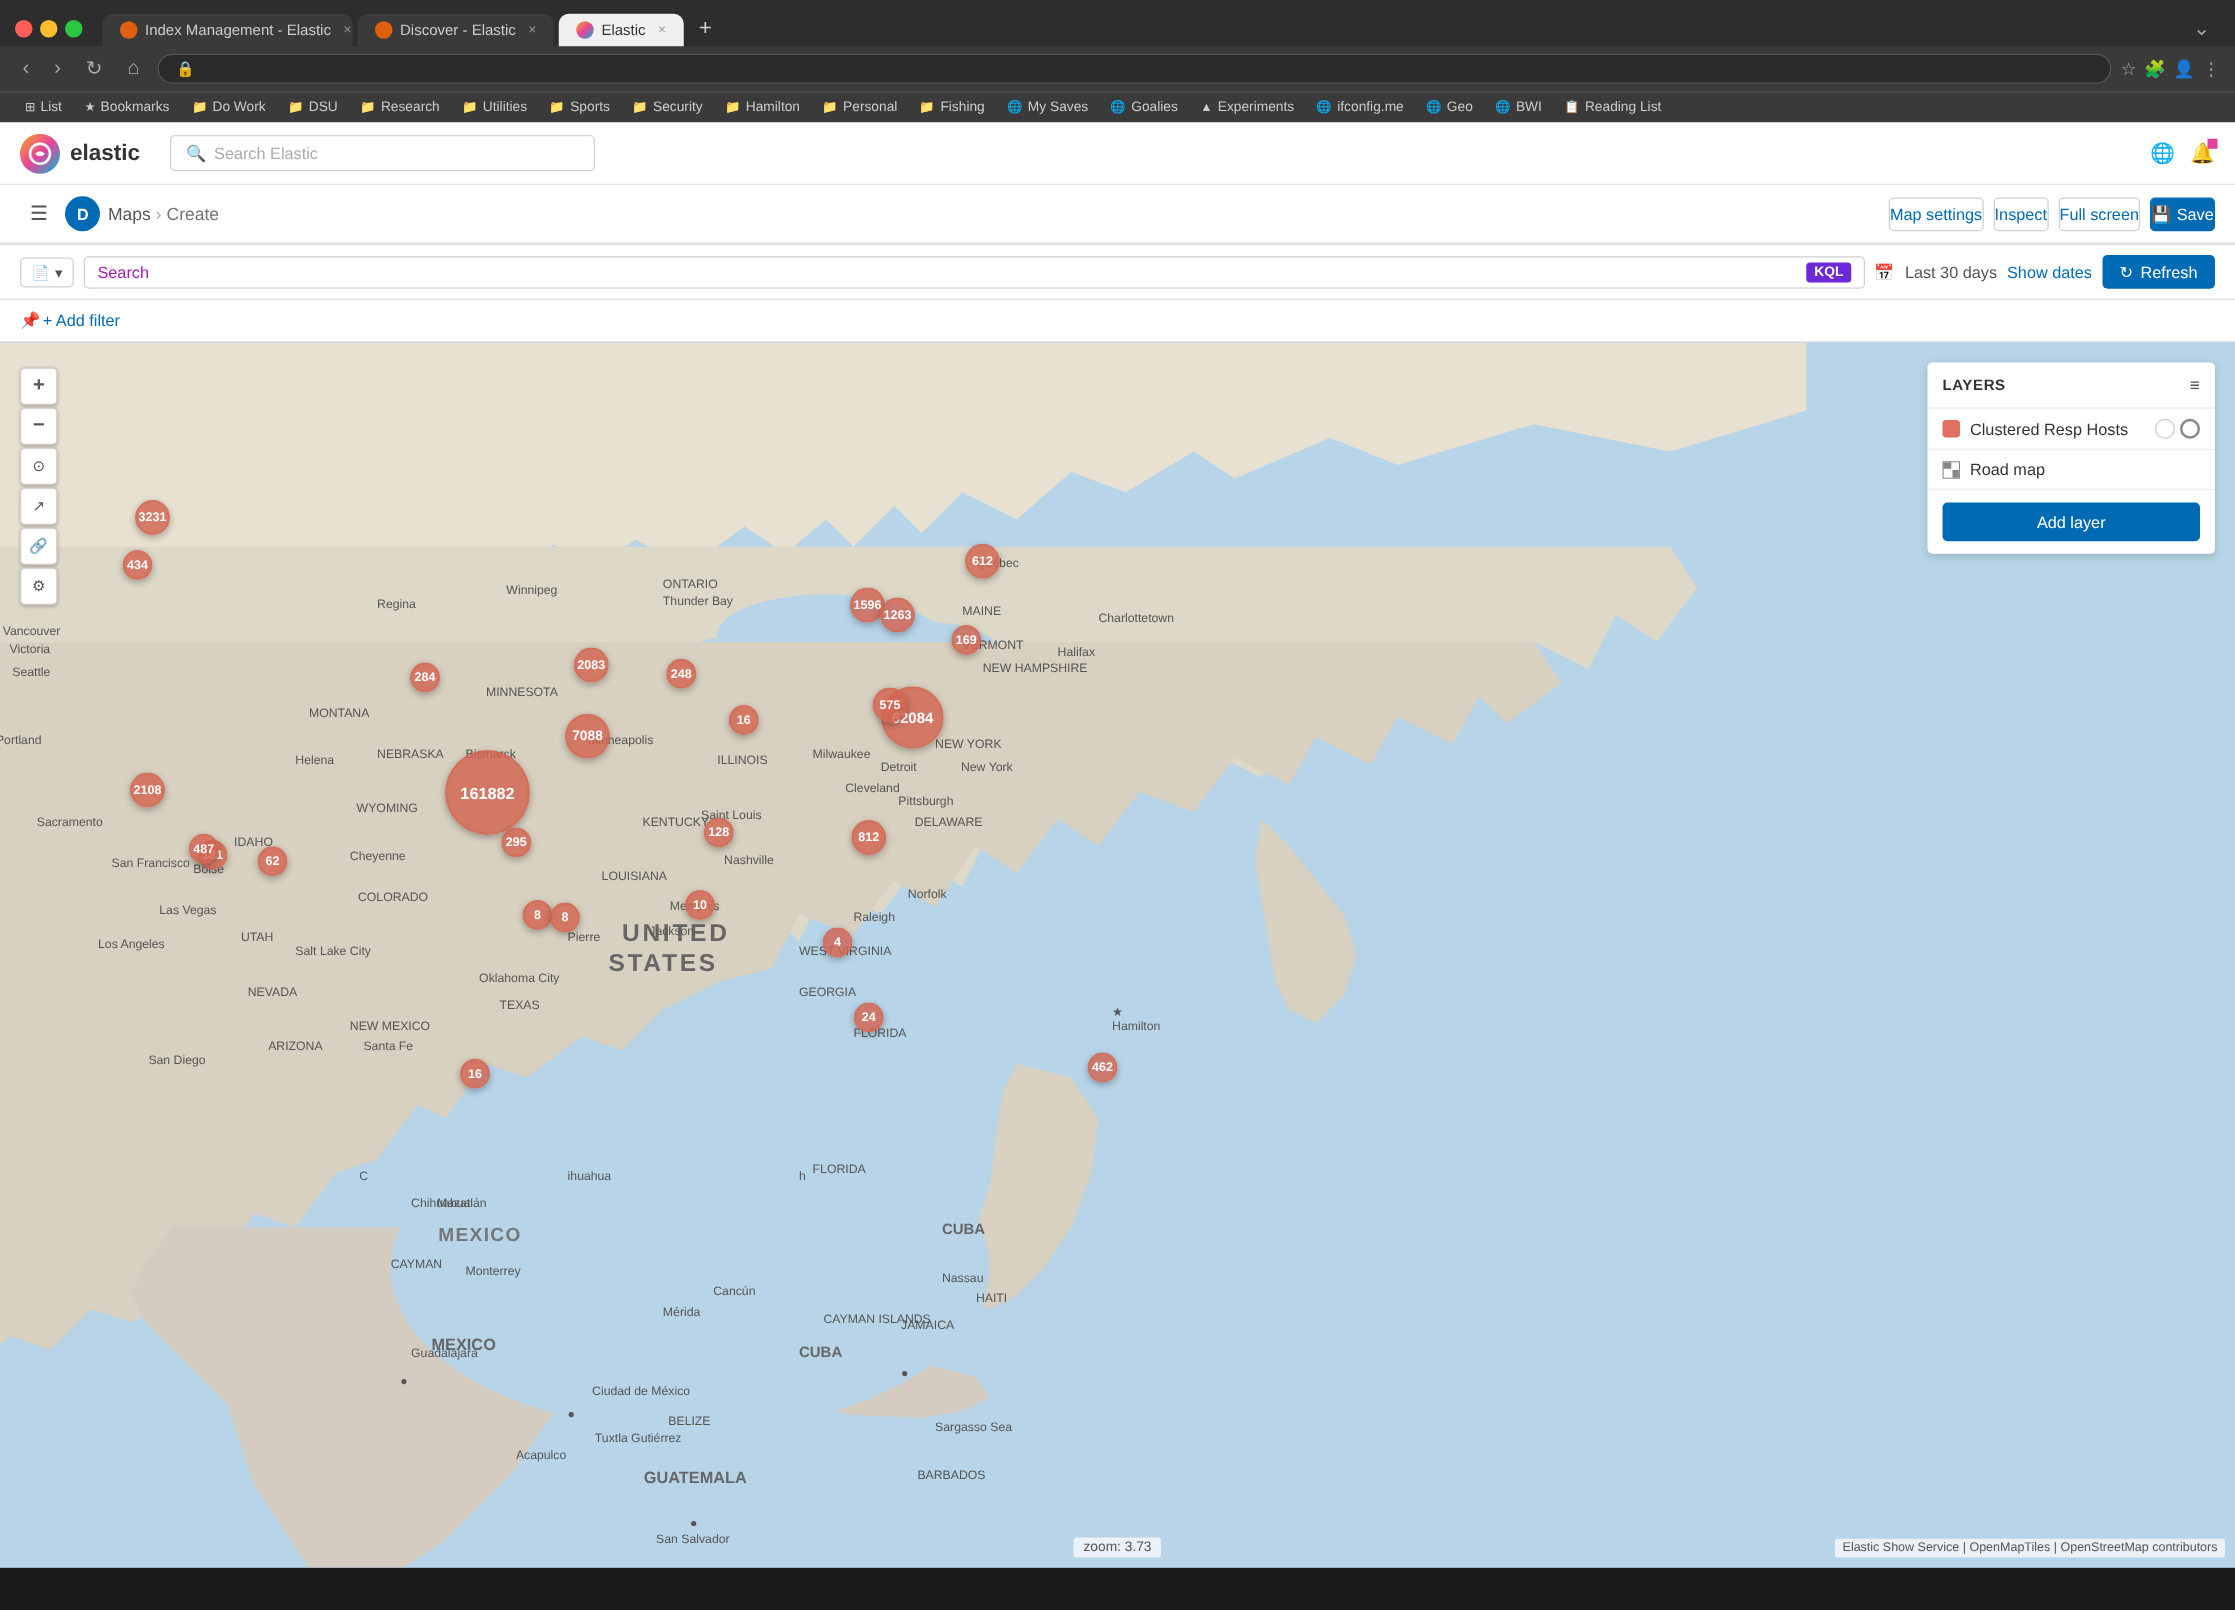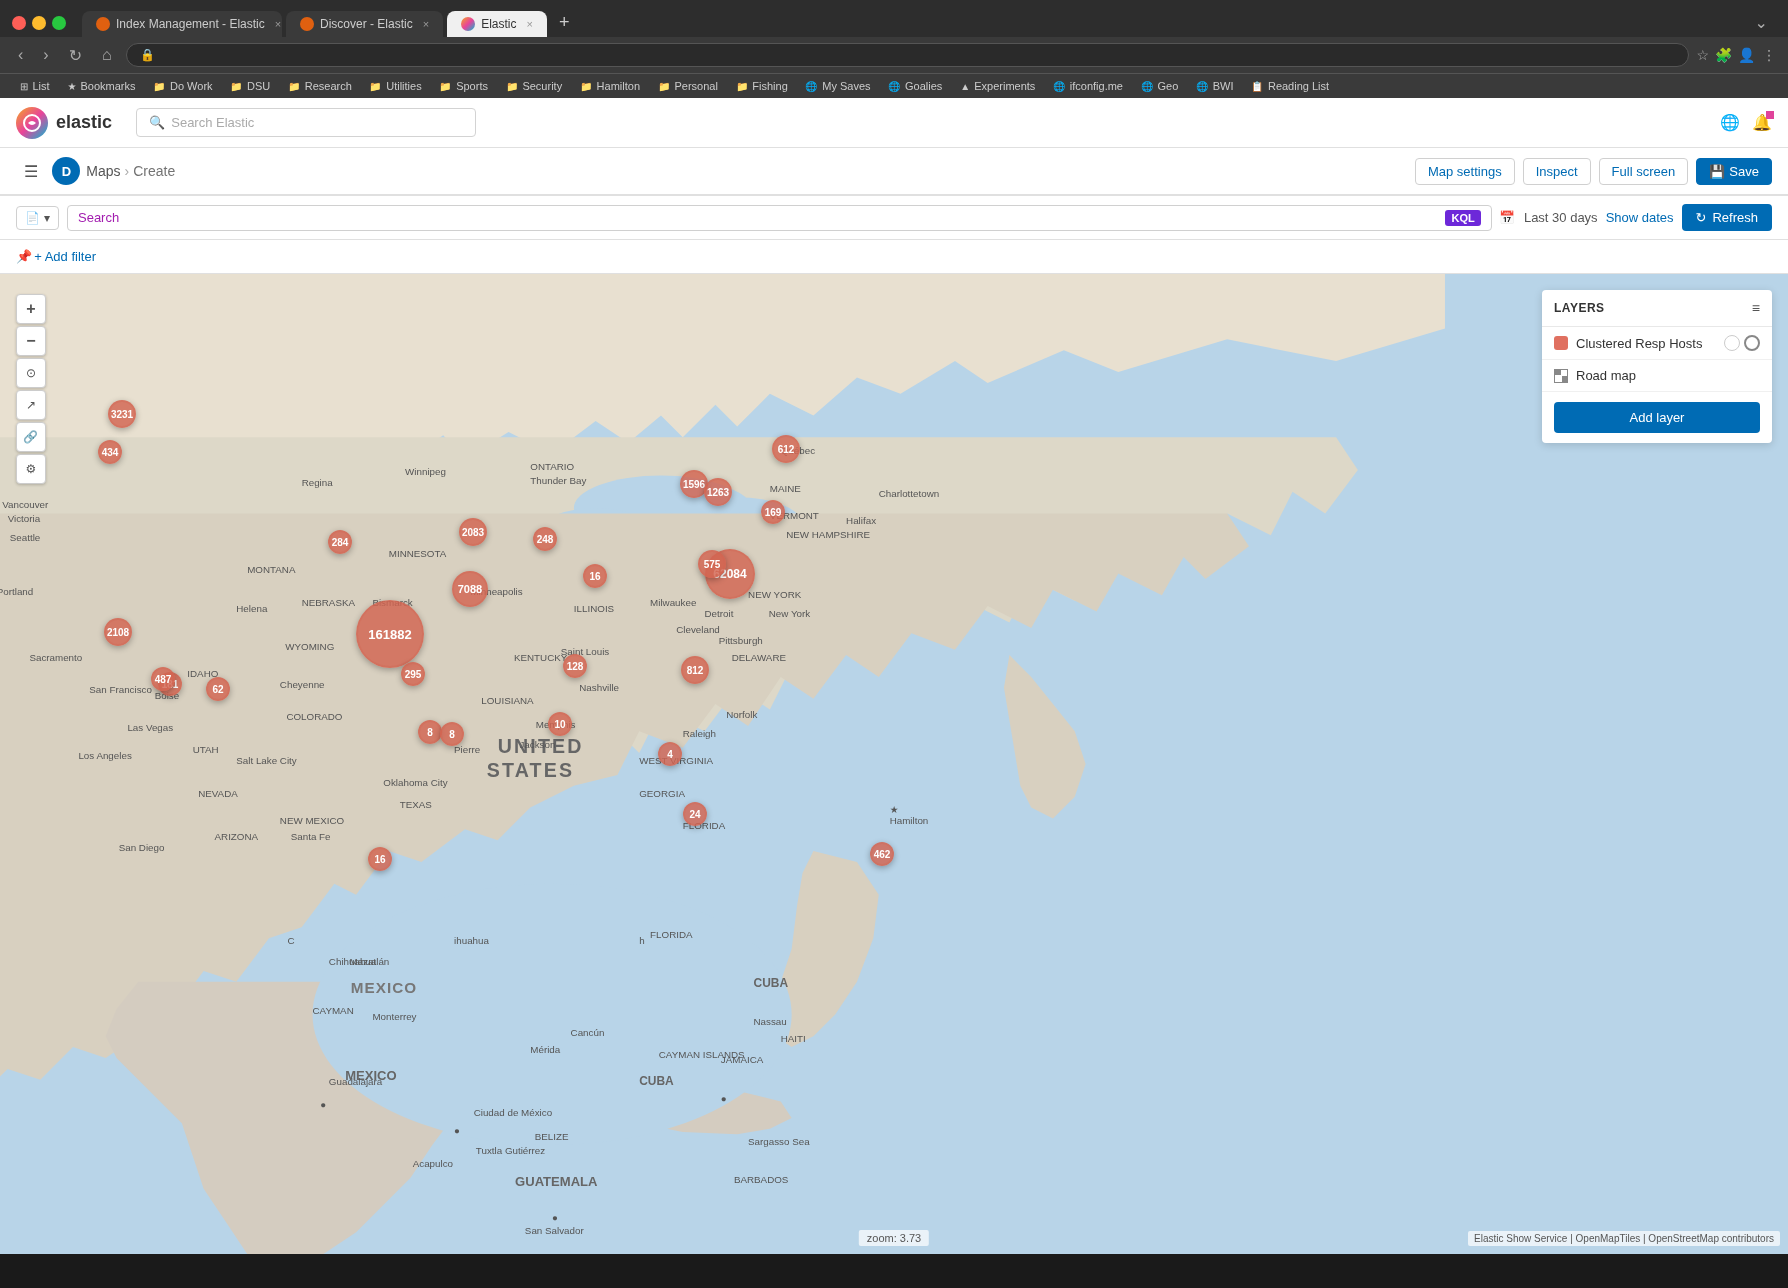--- a/index.html
+++ b/index.html
@@ -42,21 +42,21 @@
     .header-actions { display: flex; align-items: center; gap: 12px; color: #555; font-size: 13px; }
 
     .app-menu-bar { background: #fff; border-bottom: 2px solid #e0e0e0; padding: 0 16px; display: flex; align-items: center; height: 48px; gap: 0; }
     .menu-icon-btn { background: none; border: none; cursor: pointer; padding: 8px; color: #555; font-size: 16px; }
     .app-badge { width: 28px; height: 28px; border-radius: 50%; background: #006bb4; color: #fff; font-size: 13px; font-weight: 700; display: flex; align-items: center; justify-content: center; margin: 0 6px; }
     .breadcrumb { display: flex; align-items: center; gap: 4px; color: #555; font-size: 14px; }
     .breadcrumb-sep { color: #aaa; }
     .breadcrumb-item { cursor: pointer; }
     .breadcrumb-item.active { color: #737373; font-weight: 500; }
     .menu-spacer { flex: 1; }
-    .menu-action-btn { background: none; border: 1px solid #d0d0d0; border-radius: 4px; padding: 5px 12px; font-size: 13px; color: #006bb4; cursor: pointer; margin-left: 8px; }
+    .menu-action-btn { background: none; border: 1px solid #d0d0d0; border-radius: 4px; padding: 5px 0; font-size: 13px; color: #006bb4; cursor: pointer; margin-left: 8px; }
     .menu-action-btn.primary { background: #006bb4; color: #fff; border-color: #006bb4; display: flex; align-items: center; gap: 4px; }
 
     
     .filter-bar { background: #fff; border-bottom: 1px solid #e0e0e0; padding: 8px 16px; display: flex; align-items: center; gap: 8px; height: 44px; }
     .filter-toggle { background: none; border: 1px solid #d0d0d0; border-radius: 4px; padding: 4px 8px; font-size: 12px; cursor: pointer; color: #555; display: flex; align-items: center; gap: 4px; }
     .search-field { display: flex; align-items: center; border: 1px solid #d0d0d0; border-radius: 4px; flex: 1; padding: 4px 10px; font-size: 13px; color: #666; }
     .kql-badge { background: #6d28d9; color: #fff; font-size: 11px; font-weight: 600; padding: 2px 6px; border-radius: 3px; cursor: pointer; margin-left: auto; }
     .date-filter { display: flex; align-items: center; gap: 8px; color: #555; font-size: 13px; }
     .show-dates-btn { color: #006bb4; cursor: pointer; font-size: 13px; background: none; border: none; }
     .refresh-btn { background: #006bb4; color: #fff; border: none; border-radius: 4px; padding: 6px 14px; font-size: 13px; cursor: pointer; display: flex; align-items: center; gap: 6px; }

